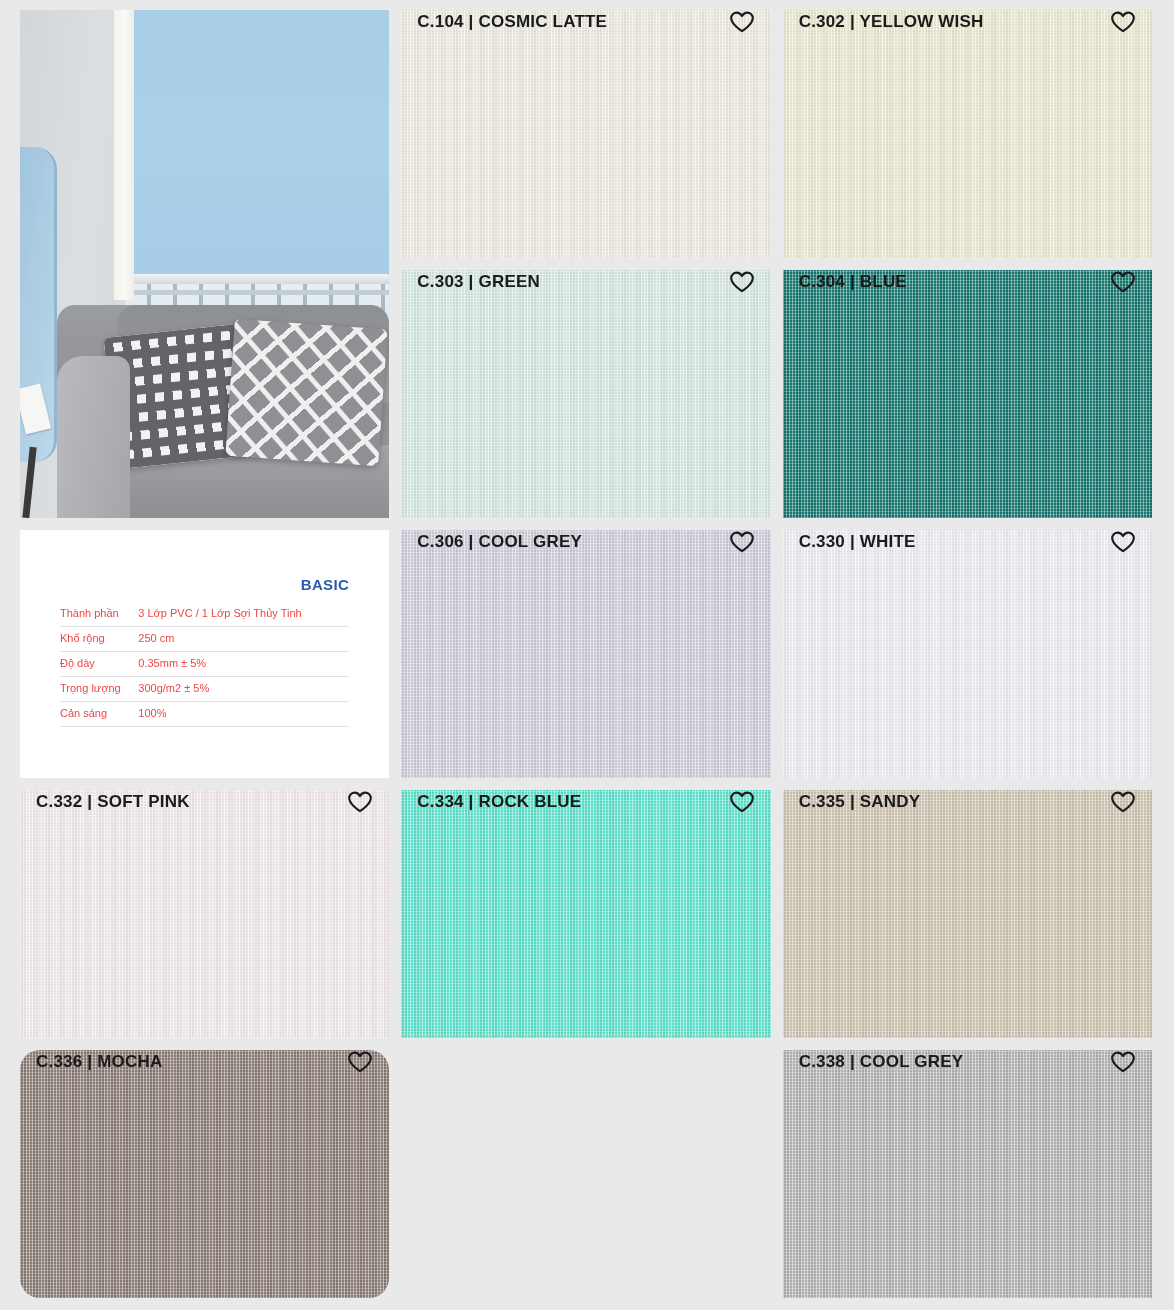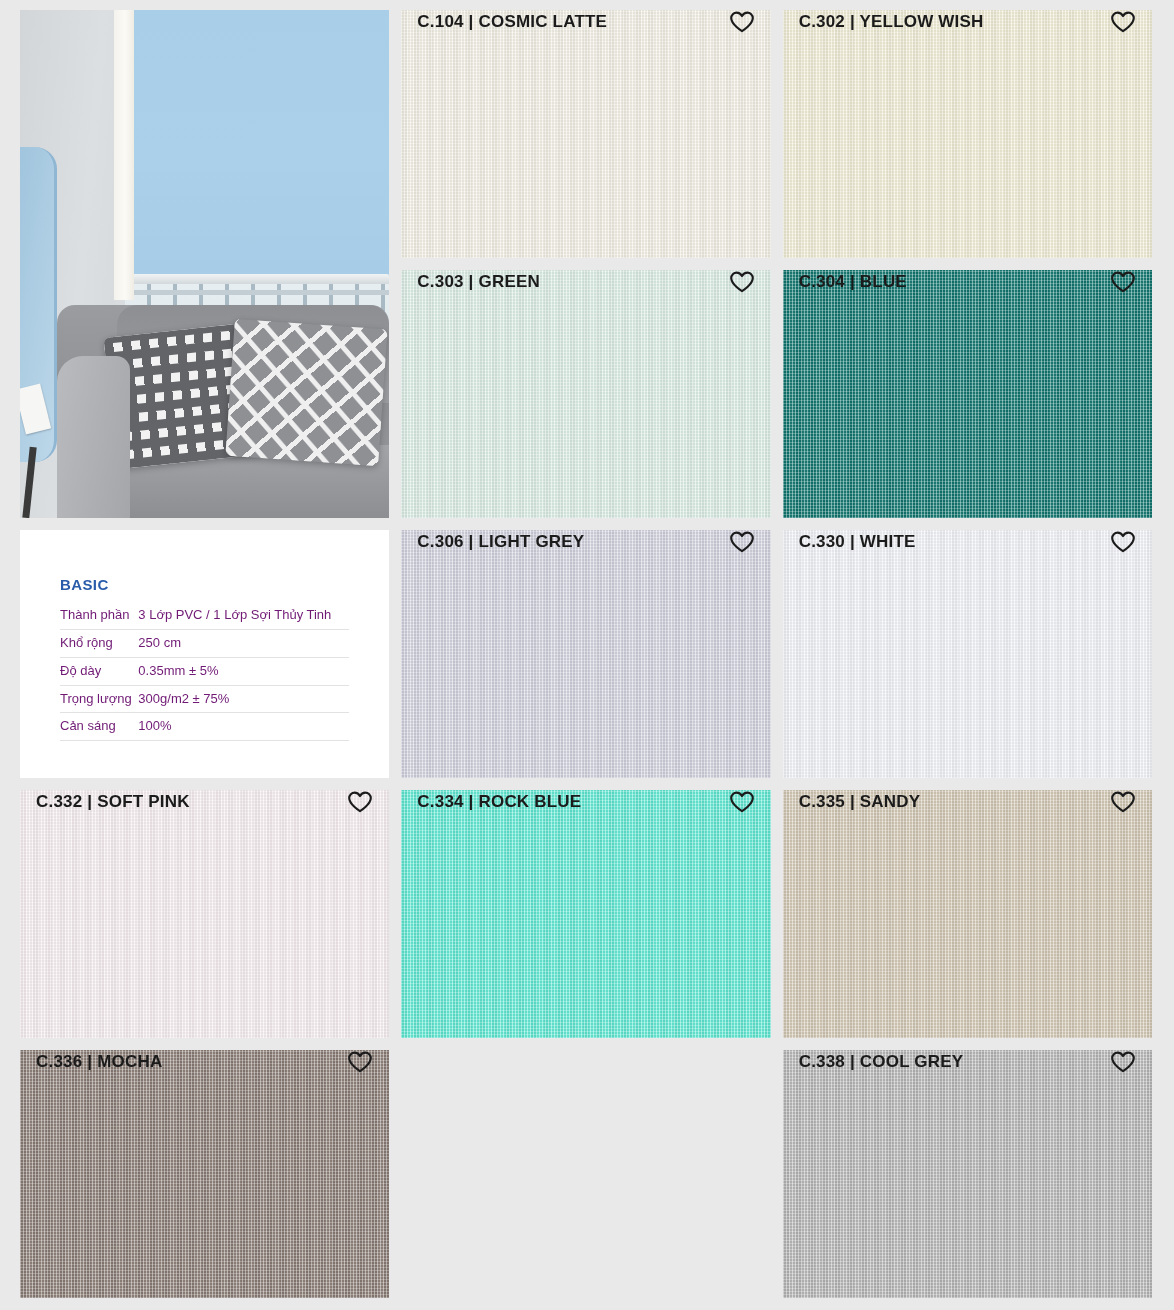--- a/index.html
+++ b/index.html
@@ -215,26 +215,27 @@
     padding: 46px 40px 0 40px;
     display: flex;
     flex-direction: column;
   }
   .spec-title {
     color: #2a5caa;
     font-size: 15px;
     font-weight: bold;
     letter-spacing: .4px;
     margin-bottom: 9px;
+    text-align: right;
   }
   .spec-table { width: 100%; border-collapse: collapse; }
   .spec-table tr { border-bottom: 1px solid #e2e2e2; }
   .spec-table td {
-    font-size: 13px;
-    color: #701a75;
+    font-size: 11px;
+    color: #ef4444;
     padding: 4px 0 4px 0;
     line-height: 1.45;
   }
   .spec-k { text-align: left; white-space: nowrap; }
   .spec-v { text-align: left; white-space: nowrap; }
 </style>
 </head>
 <body style="background: rgb(233, 233, 233);">
 
 <div id="grid">
@@ -330,35 +331,35 @@
           <tr>
             <td class="spec-k">Khổ rộng</td>
             <td class="spec-v">250 cm</td>
           </tr>
           <tr>
             <td class="spec-k">Độ dày</td>
             <td class="spec-v">0.35mm ± 5%</td>
           </tr>
           <tr>
             <td class="spec-k">Trọng lượng</td>
-            <td class="spec-v">300g/m2 ± 75%</td>
+            <td class="spec-v">300g/m2 ± 5%</td>
           </tr>
           <tr>
             <td class="spec-k">Cản sáng</td>
             <td class="spec-v">100%</td>
           </tr>
         </tbody>
       </table>
     </div>
   </div>
 
   <div class="cell" style="grid-column:2; grid-row:3;">
     <div class="swatch" style="background-color: rgb(211, 211, 224);">
       <div class="label-bar">
-        <span class="label-text">C.306 | LIGHT GREY</span>
+        <span class="label-text">C.306 | COOL GREY</span>
         <span class="heart-icon">
           <svg width="26" height="24" viewBox="0 0 26 24" fill="none" stroke="#1b1b1b" stroke-width="2.1">
               <path d="M13 21.2C13 21.2 2.2 14.6 2.2 8.1C2.2 4.9 4.7 2.6 7.6 2.6C9.9 2.6 11.9 4 13 6.1C14.1 4 16.1 2.6 18.4 2.6C21.3 2.6 23.8 4.9 23.8 8.1C23.8 14.6 13 21.2 13 21.2Z" stroke-linejoin="round"></path>
             </svg>
         </span>
       </div>
     </div>
   </div>
 
   <div class="cell" style="grid-column:3; grid-row:3;">
@@ -406,21 +407,21 @@
         <span class="label-text">C.335 | SANDY</span>
         <span class="heart-icon">
           <svg width="26" height="24" viewBox="0 0 26 24" fill="none" stroke="#1b1b1b" stroke-width="2.1">
               <path d="M13 21.2C13 21.2 2.2 14.6 2.2 8.1C2.2 4.9 4.7 2.6 7.6 2.6C9.9 2.6 11.9 4 13 6.1C14.1 4 16.1 2.6 18.4 2.6C21.3 2.6 23.8 4.9 23.8 8.1C23.8 14.6 13 21.2 13 21.2Z" stroke-linejoin="round"></path>
             </svg>
         </span>
       </div>
     </div>
   </div>
 
-  <div class="cell" style="grid-column:1; grid-row:5;">
+  <div class="cell" style="grid-column:1; grid-row:5;border-radius:20px;">
     <div class="swatch" style="background-color: rgb(139, 125, 118);">
       <div class="label-bar">
         <span class="label-text">C.336 | MOCHA</span>
         <span class="heart-icon">
           <svg width="26" height="24" viewBox="0 0 26 24" fill="none" stroke="#1b1b1b" stroke-width="2.1">
               <path d="M13 21.2C13 21.2 2.2 14.6 2.2 8.1C2.2 4.9 4.7 2.6 7.6 2.6C9.9 2.6 11.9 4 13 6.1C14.1 4 16.1 2.6 18.4 2.6C21.3 2.6 23.8 4.9 23.8 8.1C23.8 14.6 13 21.2 13 21.2Z" stroke-linejoin="round"></path>
             </svg>
         </span>
       </div>
     </div>

